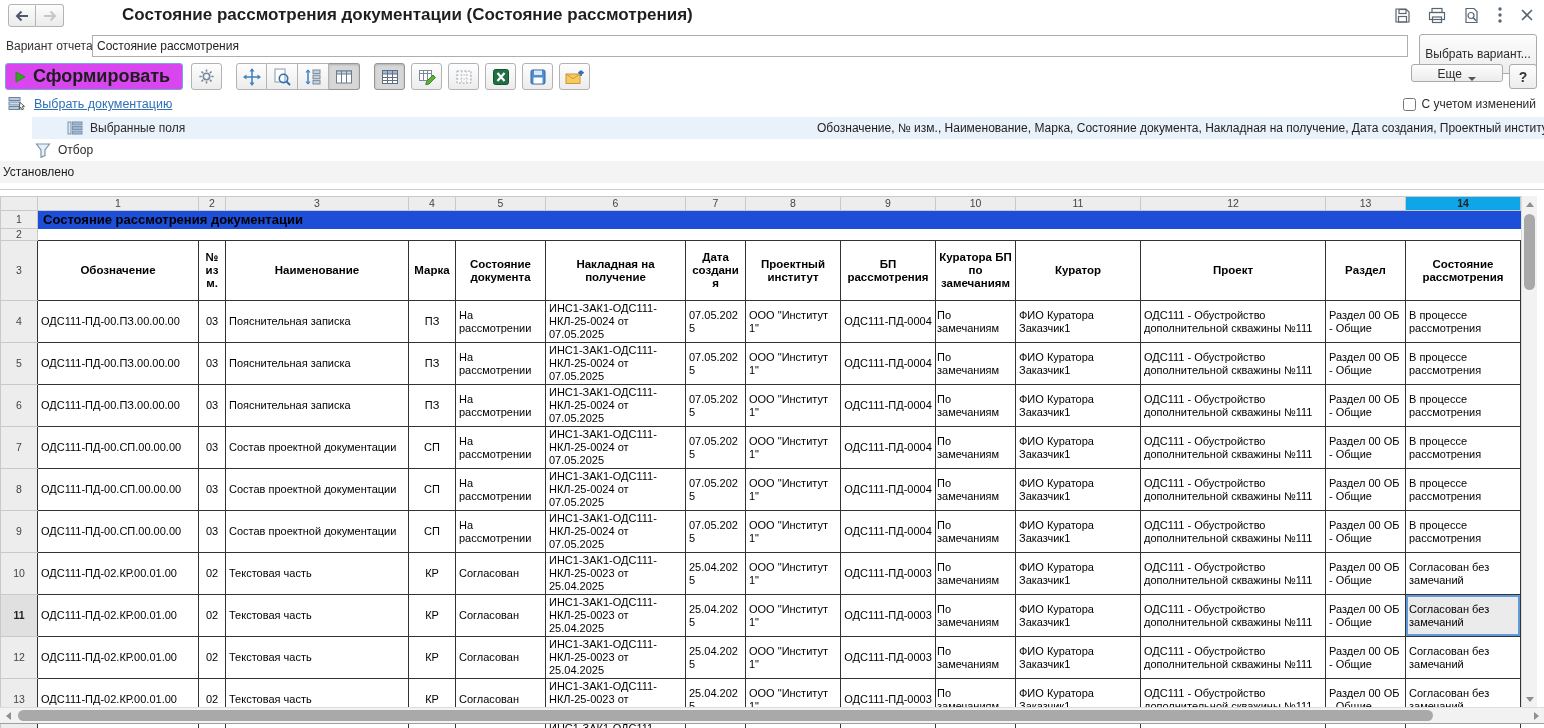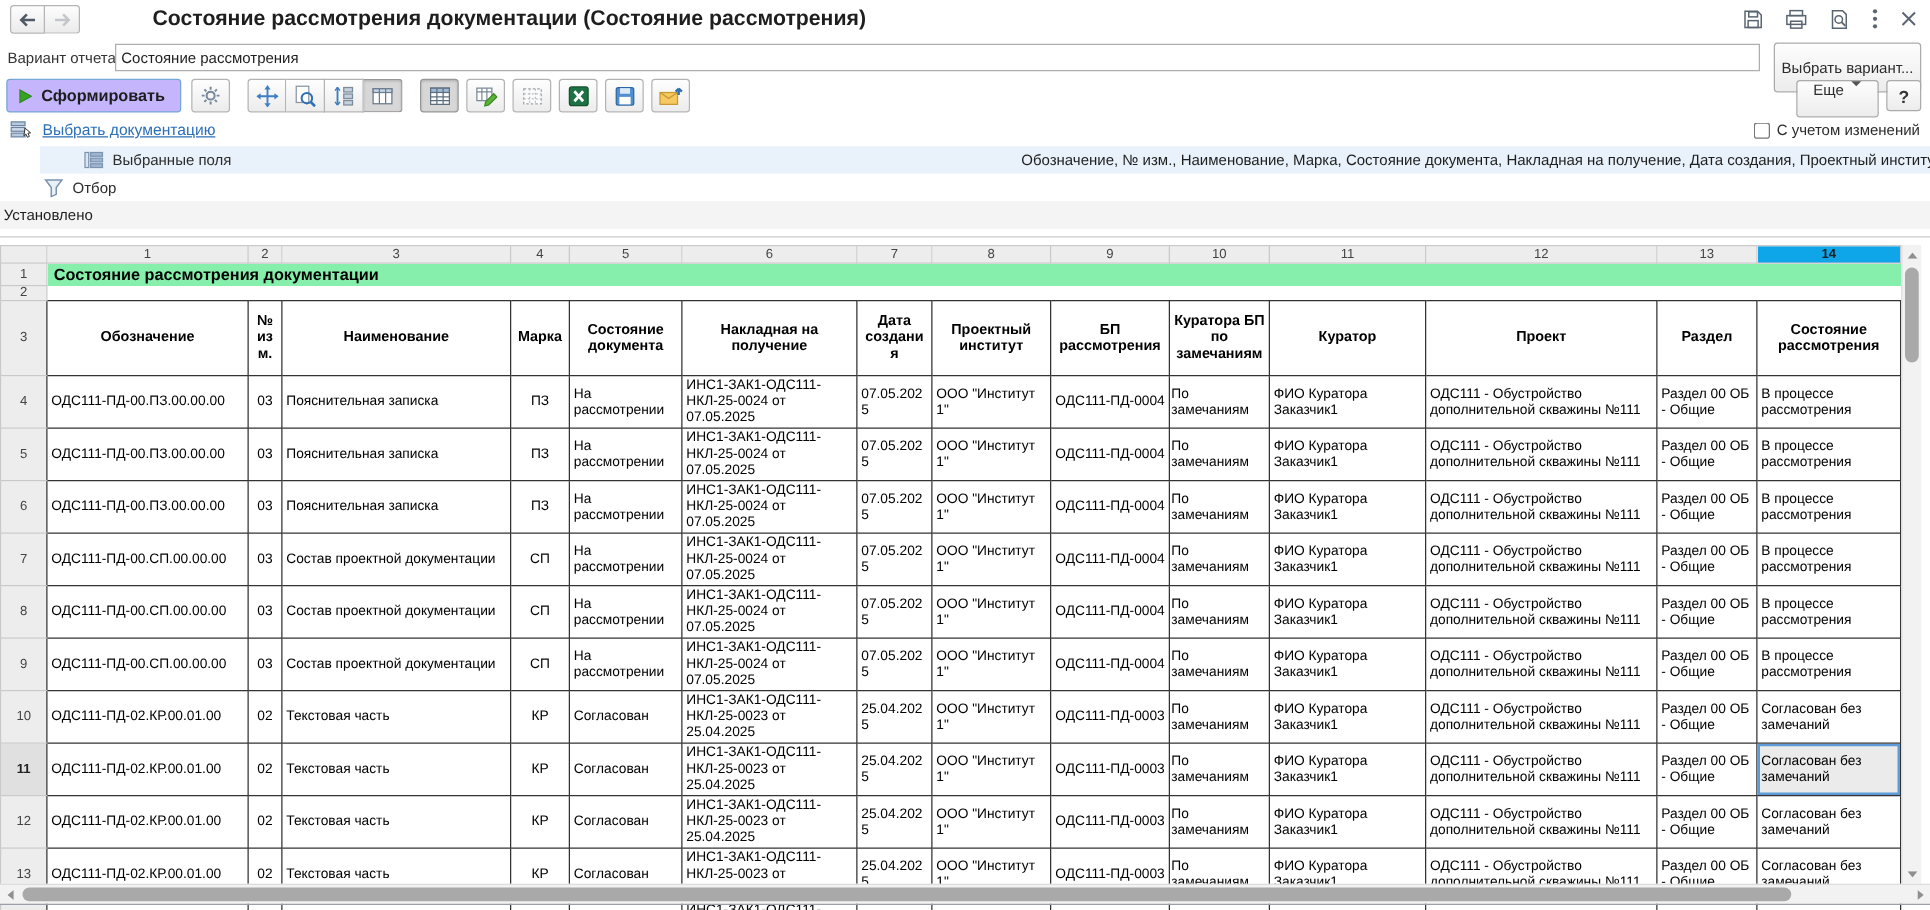--- a/index.html
+++ b/index.html
@@ -23,33 +23,33 @@
   .variant-label { position:absolute; left:6px; top:6px; font-size:12px; color:#333; }
   .variant-input { position:absolute; left:92px; top:2px; width:1316px; height:22px; border:1px solid #aeaeae;
                    font-size:12px; padding:0 4px; color:#1e1e1e; font-family:inherit; }
   .variant-btn { position:absolute; right:7px; top:1px; width:118px; height:40px; border:1px solid #ababab; border-radius:3px;
                  background:linear-gradient(#fdfdfd,#ececec); font-size:12px; color:#2c2c2c; cursor:pointer; font-family:inherit; }
 
   
   .toolbar { position:absolute; left:0; top:62px; width:100%; height:30px; }
   .toolbar-flex { position:absolute; left:5px; top:1px; display:flex; align-items:center; }
   .btn-generate { display:flex; align-items:center; gap:7px; height:27px; padding:0 12px 0 9px;
-                  background:#c4b5fd; border:1px solid #74a7d8; border-radius:3px; font-size:13px; font-weight:bold;
+                  background:#d946ef; border:1px solid #74a7d8; border-radius:3px; font-size:18px; font-weight:bold;
                   color:#1d1d1d; cursor:pointer; font-family:inherit;justify-content:center; }
   .icon-btn { width:31px; height:27px; border:1px solid #b3b3b3; border-radius:3px; background:linear-gradient(#fefefe,#ececec);
               display:flex; align-items:center; justify-content:center; cursor:pointer; }
   .icon-btn.pressed { background:#d7d7d7; border-color:#969696; box-shadow:inset 0 1px 2px rgba(0,0,0,.18); }
   .btn-group { display:flex; }
   .btn-group .icon-btn { border-radius:0; border-left:none; }
   .btn-group .icon-btn:first-child { border-radius:3px 0 0 3px; border-left:1px solid #b3b3b3; }
   .btn-group .icon-btn:last-child { border-radius:0 3px 3px 0; }
   .gap8 { width:8px; } .gap14 { width:14px; } .gap6 { width:6px; }
-  .btn-more { position:absolute; right:41px; top:2px; height:30px; padding:0 13px; border:1px solid #ababab; border-radius:3px;
+  .btn-more { position:absolute; right:41px; top:2px; height:18px; padding:0 26px; border:1px solid #ababab; border-radius:3px;
               background:linear-gradient(#fdfdfd,#ececec); font-size:12px; color:#2c2c2c; cursor:pointer;
-              display:flex; align-items:flex-start; gap:6px; font-family:inherit; }
+              display:flex; align-items:flex-end; gap:6px; font-family:inherit; }
   .btn-help { position:absolute; right:7px; top:2px; width:28px; height:25px; border:1px solid #ababab; border-radius:3px;
               background:linear-gradient(#fdfdfd,#ececec); font-size:14px; font-weight:bold; color:#333; cursor:pointer; font-family:inherit; }
   .caret { width:0; height:0; border-left:4px solid transparent; border-right:4px solid transparent; border-top:4px solid #555; }
 
   
   .link-row { position:absolute; left:0; top:94px; width:100%; height:22px; }
   .doc-link-wrap { position:absolute; left:8px; top:2px; display:flex; align-items:center; gap:8px; }
   .doc-link { font-size:12.5px; color:#2e70b8; text-decoration:underline; cursor:pointer; }
   .chk-wrap { position:absolute; right:8px; top:3px; display:flex; align-items:center; gap:5px; font-size:12px; color:#2c2c2c; }
   .chk-wrap input { width:13px; height:13px; }
@@ -71,21 +71,21 @@
   table.grid td { overflow:hidden; }
   .colnum, .rownum, .corner { background:#ededed; border:1px solid #c9c9c9; font-size:10.5px; color:#444;
                               text-align:center; padding:0; line-height:11px; }
   .colnum.selcol { background:#0ea5e9; font-weight:bold; color:#222; }
   .rownum.selrow { background:#e0e0e0; font-weight:bold; color:#222; }
   tr.colnumrow { height:14px; }
   tr.titlerow { height:18px; }
   tr.spacerrow { height:10px; }
   tr.headerrow { height:60px; }
   tr.datarow { height:29px; }
-  .title-cell { border:none; font-weight:bold; font-size:13px; color:#000; padding:1px 5px; white-space:nowrap; background:#86efac; }
+  .title-cell { border:none; font-weight:bold; font-size:13px; color:#000; padding:1px 5px; white-space:nowrap; background:#1d4ed8; }
   .blank-cell { border:none; background:#fff; }
   .hdr { border:1px solid #333; font-weight:bold; font-size:11.5px; line-height:13px; text-align:center;
          vertical-align:middle; padding:2px 3px; color:#000; background:#fff; word-wrap:break-word; }
   .dc { border:1px solid #333; font-size:11px; line-height:13px; padding:1px 3px; vertical-align:middle;
         color:#000; background:#fff; word-wrap:break-word; }
   .dc.c2, .dc.c4, .dc.c9 { text-align:center; }
   .dc.c10 { padding:1px 1px; }
   .dc.selcell { background:#ebebeb; box-shadow:inset 0 0 0 2px #5e9bd8; }
   .rn-dark { border-right-color:#333; }
 

